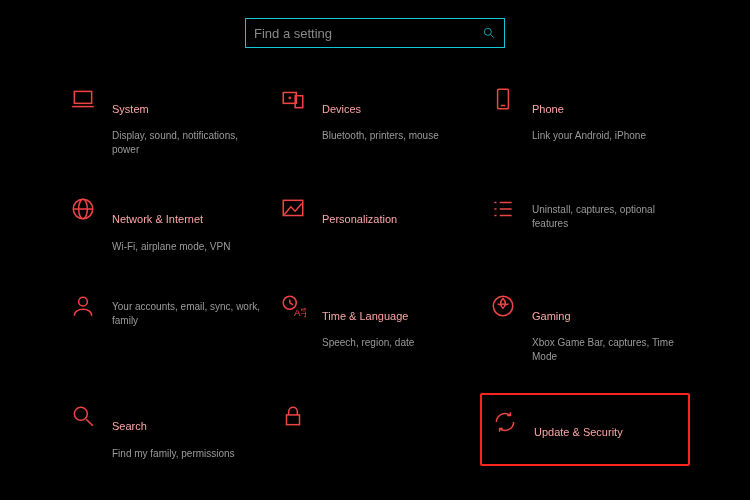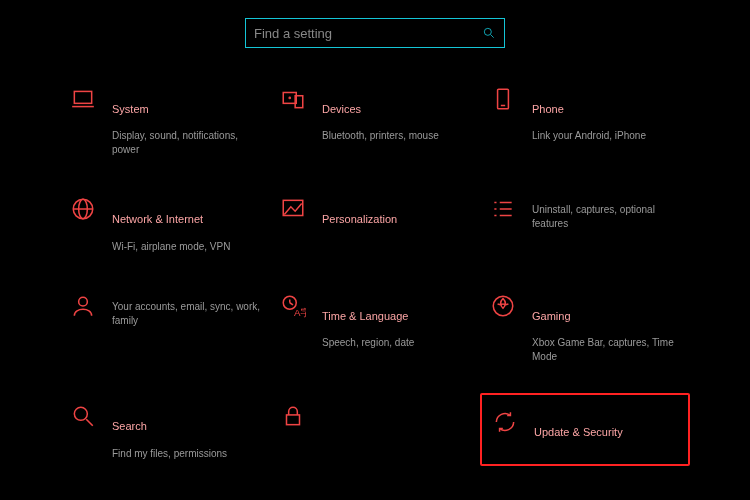--- a/index.html
+++ b/index.html
@@ -224,21 +224,21 @@
 
   <div class="tile">
     <span class="icon-slot">
       <svg viewBox="0 0 24 24">
           <circle cx="10" cy="10" r="6"></circle>
           <line x1="15" y1="15" x2="21" y2="21"></line>
         </svg>
     </span>
     <div class="tile-text">
       <span class="tile-title">Search</span>
-      <span class="tile-desc">Find my files, permissions</span>
+      <span class="tile-desc">Find my family, permissions</span>
     </div>
   </div>
 
   <div class="tile">
     <span class="icon-slot">
       <svg viewBox="0 0 24 24">
           <rect x="6" y="11" width="12" height="9"></rect>
           <path d="M8 11V8a4 4 0 0 1 8 0v3"></path>
         </svg>
     </span>

